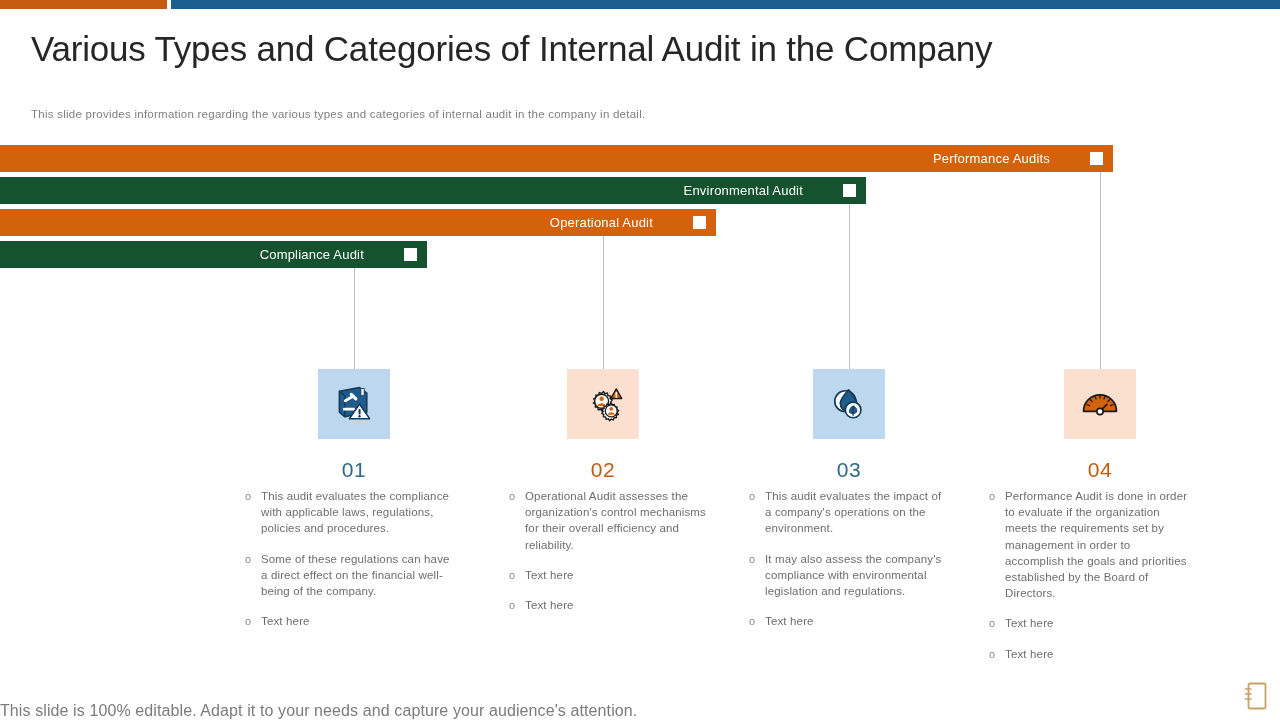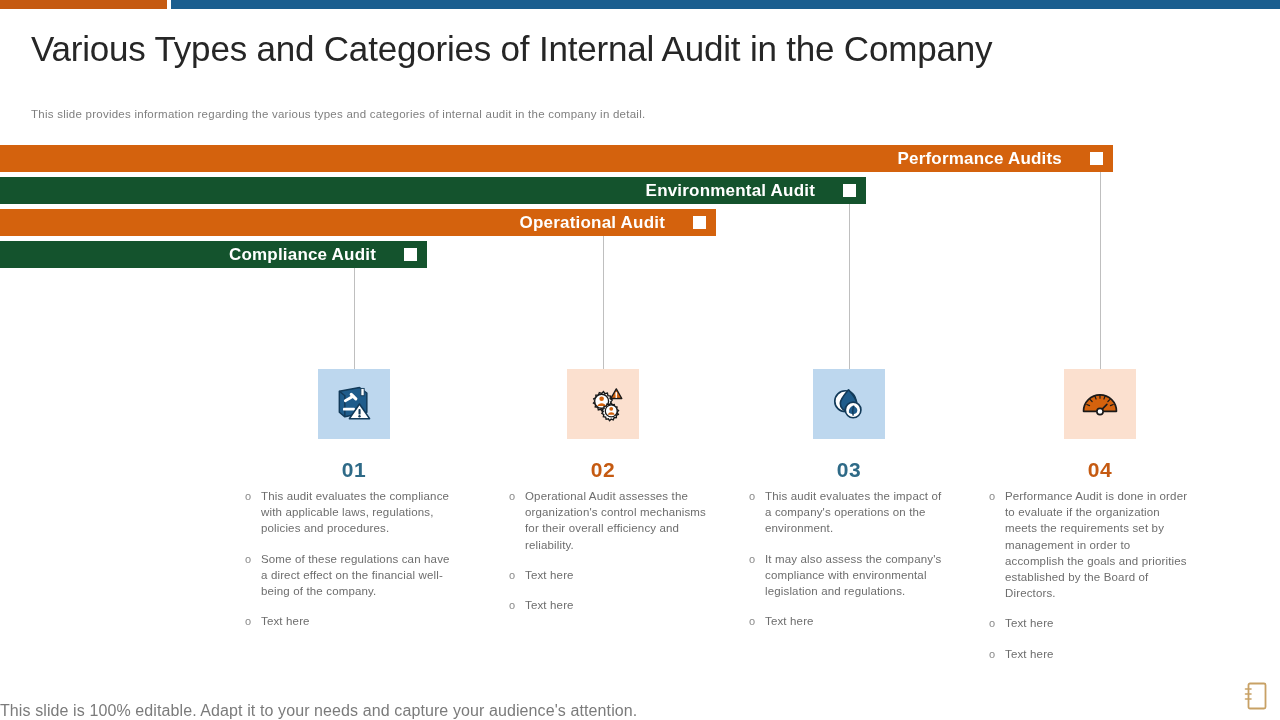--- a/index.html
+++ b/index.html
@@ -65,24 +65,24 @@
     height: 27px;
     left: 0;
     display: flex;
     align-items: center;
     justify-content: flex-end;
     box-sizing: border-box;
     padding-right: 10px;
   }
   .banner-label {
     color: #ffffff;
-    font-size: 17px;
-    font-weight: bold;
+    font-size: 13px;
+    font-weight: normal;
     letter-spacing: 0.2px;
-    margin-right: 28px;
+    margin-right: 40px;
     white-space: nowrap;
   }
   .banner-marker {
     width: 13px;
     height: 13px;
     background: #ffffff;
     flex: 0 0 auto;
   }
   .banner.orange { background: #d4620d; }
   .banner.blue   { background: #14532d; }
@@ -111,21 +111,21 @@
     align-items: center;
     justify-content: center;
     box-sizing: border-box;
   }
   .icon-box.blue   { background: #bdd7ee; }
   .icon-box.peach  { background: #fbe0cf; }
 
   .col-number {
     margin-top: 19px;
     font-size: 21px;
-    font-weight: bold;
+    font-weight: normal;
     letter-spacing: 0.5px;
     text-align: center;
     width: 72px;
   }
   .col-number.blue  { color: #2e6a87; }
   .col-number.orange{ color: #c55a11; }
 
   .bullets {
     position: absolute;
     top: 119px;

